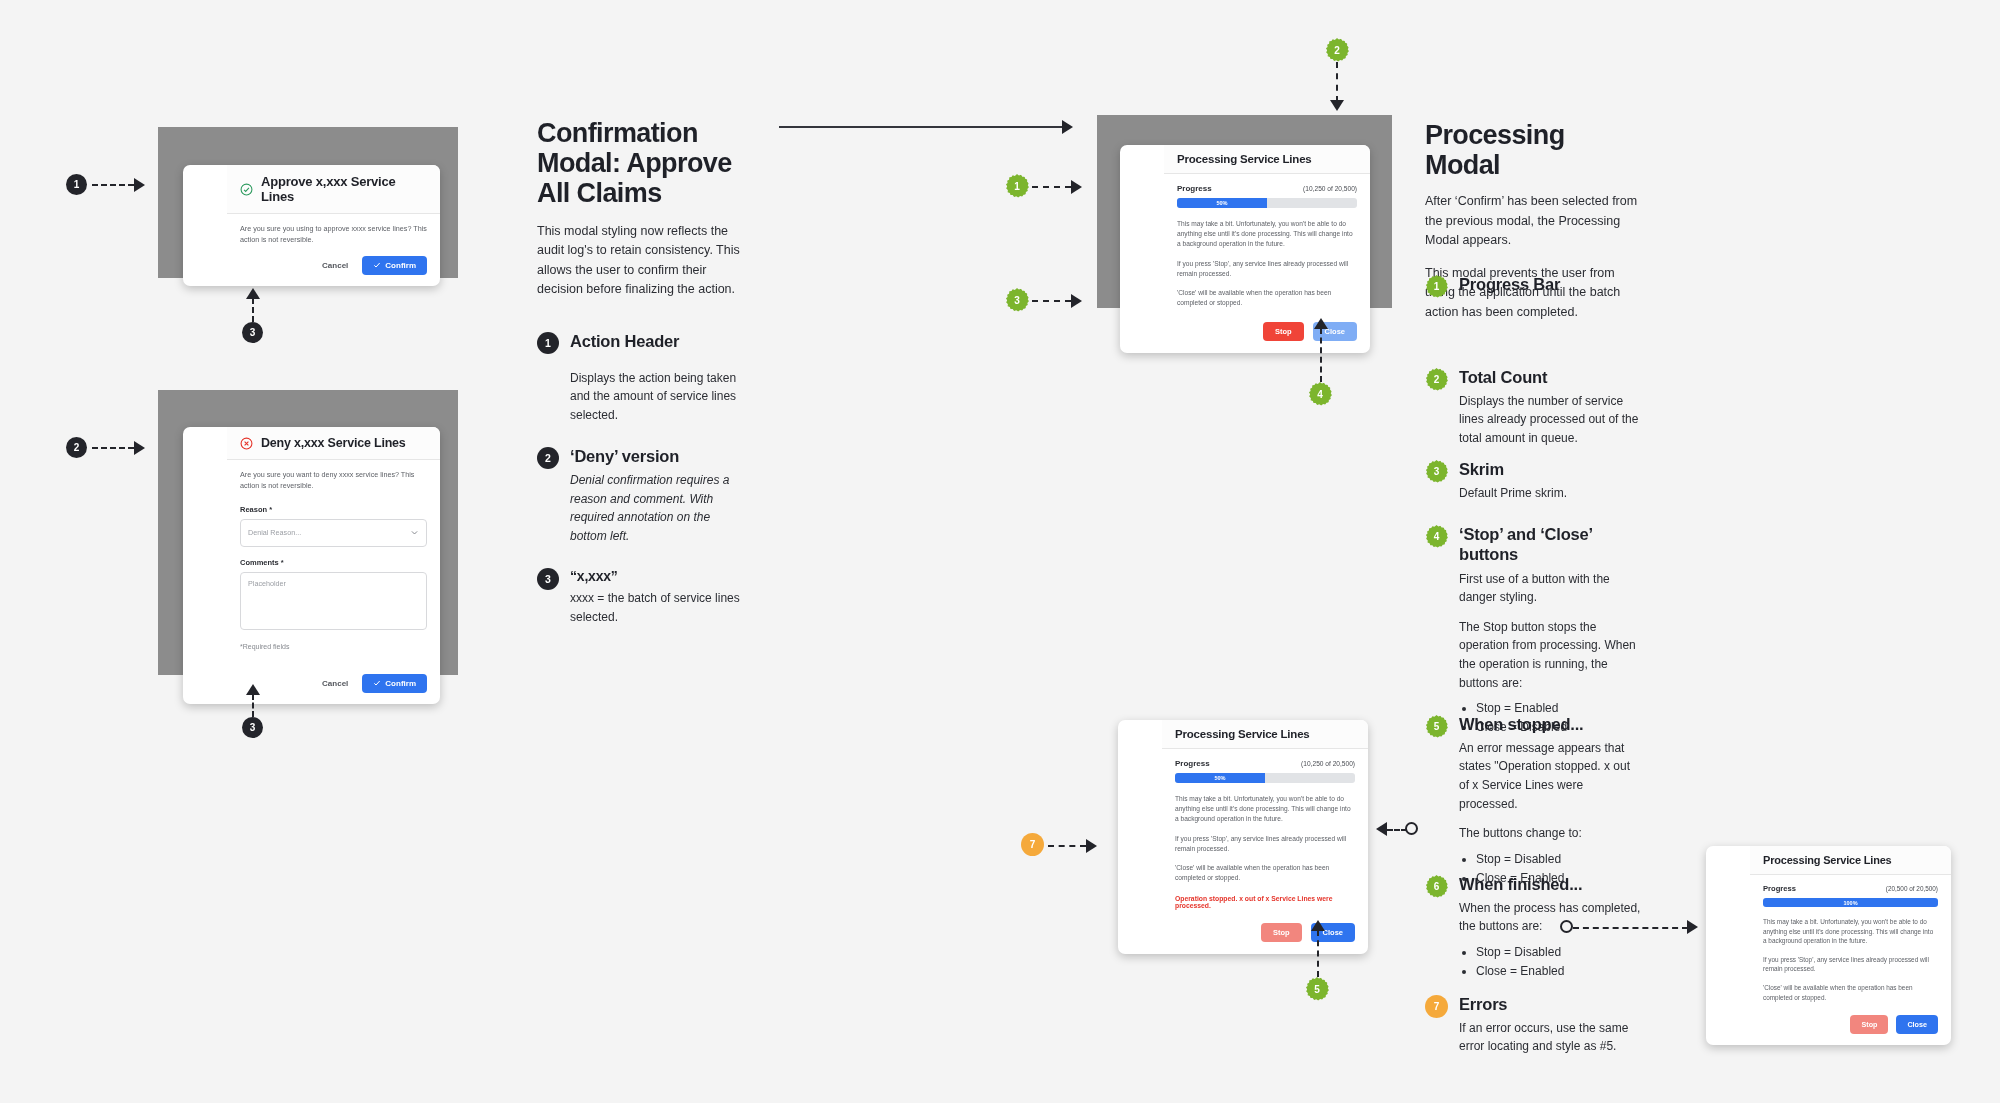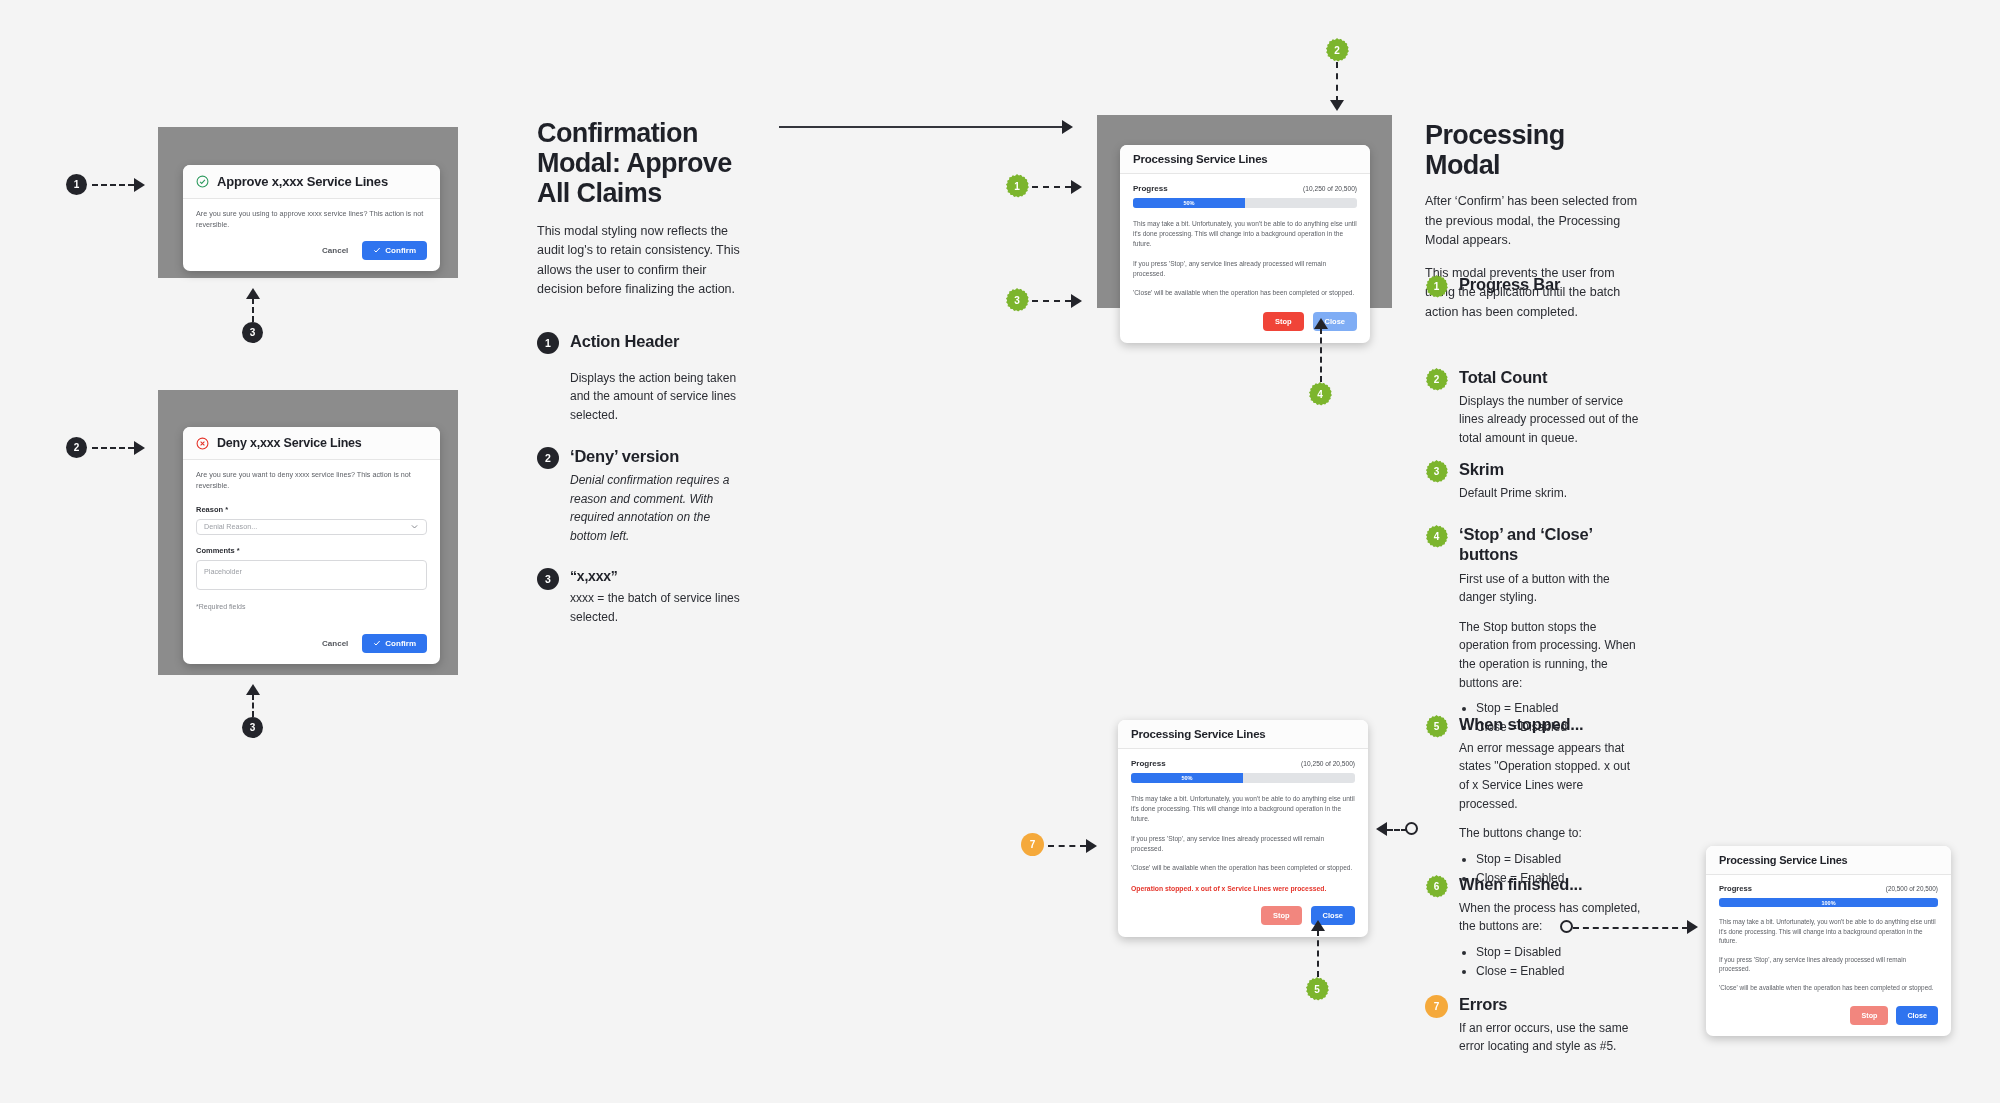--- a/index.html
+++ b/index.html
@@ -16,21 +16,21 @@
 
   
   .skrim { background:#8c8c8c; }
 
   
   .modal {
     background:#ffffff;
     border-radius:7px;
     box-shadow:0 3px 10px rgba(0,0,0,.22);
     overflow:hidden;
-    display:flex; flex-direction:column;
+    display:flex; flex-direction:column;padding-left:44px;
   }
   .modal-head {
     display:flex; align-items:center; gap:8px;
     padding:12px 16px;
     border-bottom:1px solid #e6e6e6;
     background:#fcfcfc;
   }
   .modal-title { font-weight:bold; letter-spacing:-0.2px; }
   .modal-body { padding:13px 16px 6px 16px; }
   .modal-foot {
@@ -175,31 +175,31 @@
         <circle cx="12" cy="12" r="10"></circle>
           <path d="M8.5 8.5l7 7M15.5 8.5l-7 7"></path>
       </svg>
     </span>
     <span class="modal-title" style="font-size:12.5px;">Deny x,xxx Service Lines</span>
   </div>
   <div class="modal-body" style="padding:10px 13px 2px 13px;">
     <div class="body-text" style="font-size:7.2px;">Are you sure you want to deny xxxx service lines? This action is not reversible.</div>
 
     <div class="field-label" style="font-size:7.5px; margin-top:13px;">Reason *</div>
-    <div class="select" style="height:16px; margin-top:5px; padding:0 7px; font-size:7.2px;">
+    <div class="select" style="height:28px; margin-top:5px; padding:0 7px; font-size:7.2px;">
       <span>Denial Reason...</span>
       <span class="chev" style="display:inline-flex;">
         <svg width="9" height="9" viewBox="0 0 24 24" fill="none" stroke="#7b7e85" stroke-width="2.4">
             <path d="M5 9l7 7 7-7"></path>
           </svg>
       </span>
     </div>
 
     <div class="field-label" style="font-size:7.5px; margin-top:11px;">Comments *</div>
-    <div class="textarea" style="height:30px; margin-top:5px; padding:6px 7px; font-size:7.2px;">
+    <div class="textarea" style="height:58px; margin-top:5px; padding:6px 7px; font-size:7.2px;">
       <span>Placeholder</span>
     </div>
   </div>
   <div class="modal-foot with-note" style="padding:0 13px 11px 13px; flex-direction:column; align-items:stretch;">
     <div class="req-note" style="font-size:7px; margin:11px 0 10px 0;">*Required fields</div>
     <div style="display:flex; justify-content:flex-end; align-items:center; gap:12px;">
       <button class="btn btn-text" style="font-size:8px; padding:4px 2px;">Cancel</button>
       <button class="btn btn-primary" style="font-size:8px; padding:5px 11px;">
         <span style="display:inline-flex;">
           <svg width="8" height="8" viewBox="0 0 24 24" fill="none" stroke="#fff" stroke-width="3">

